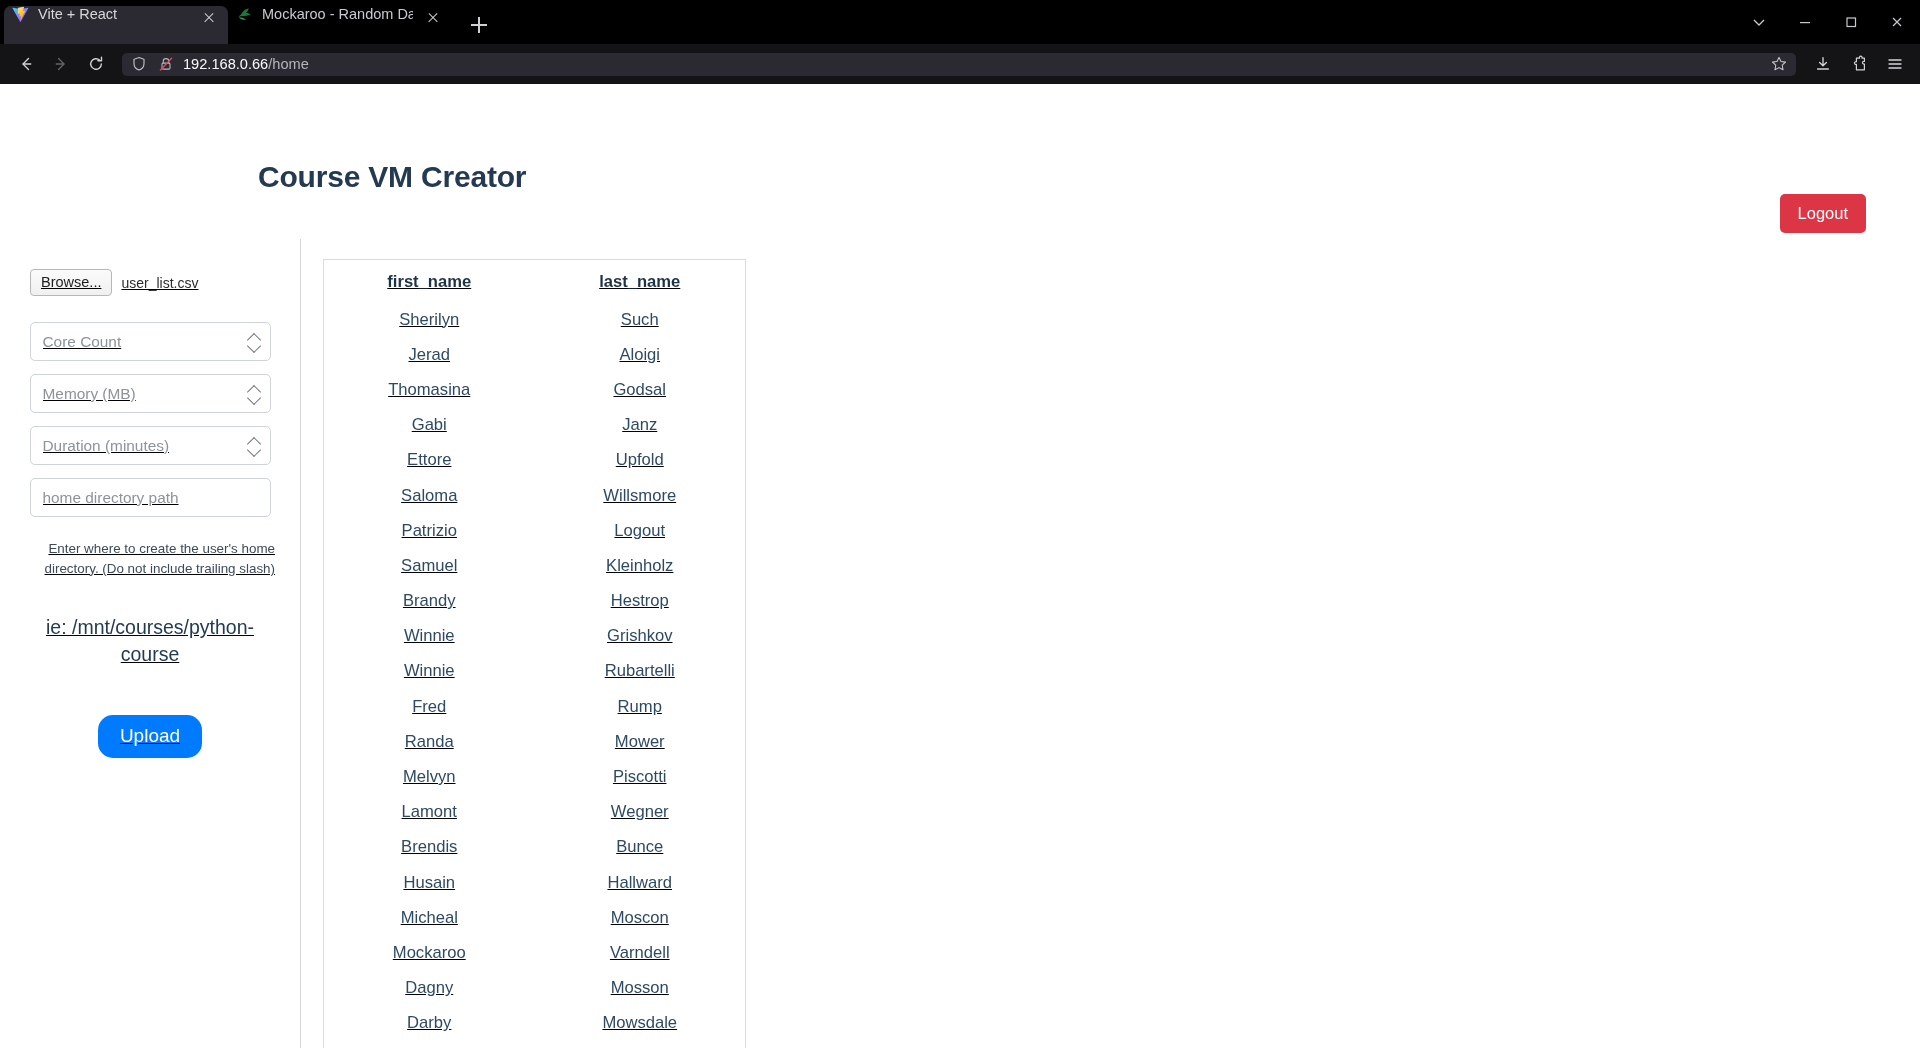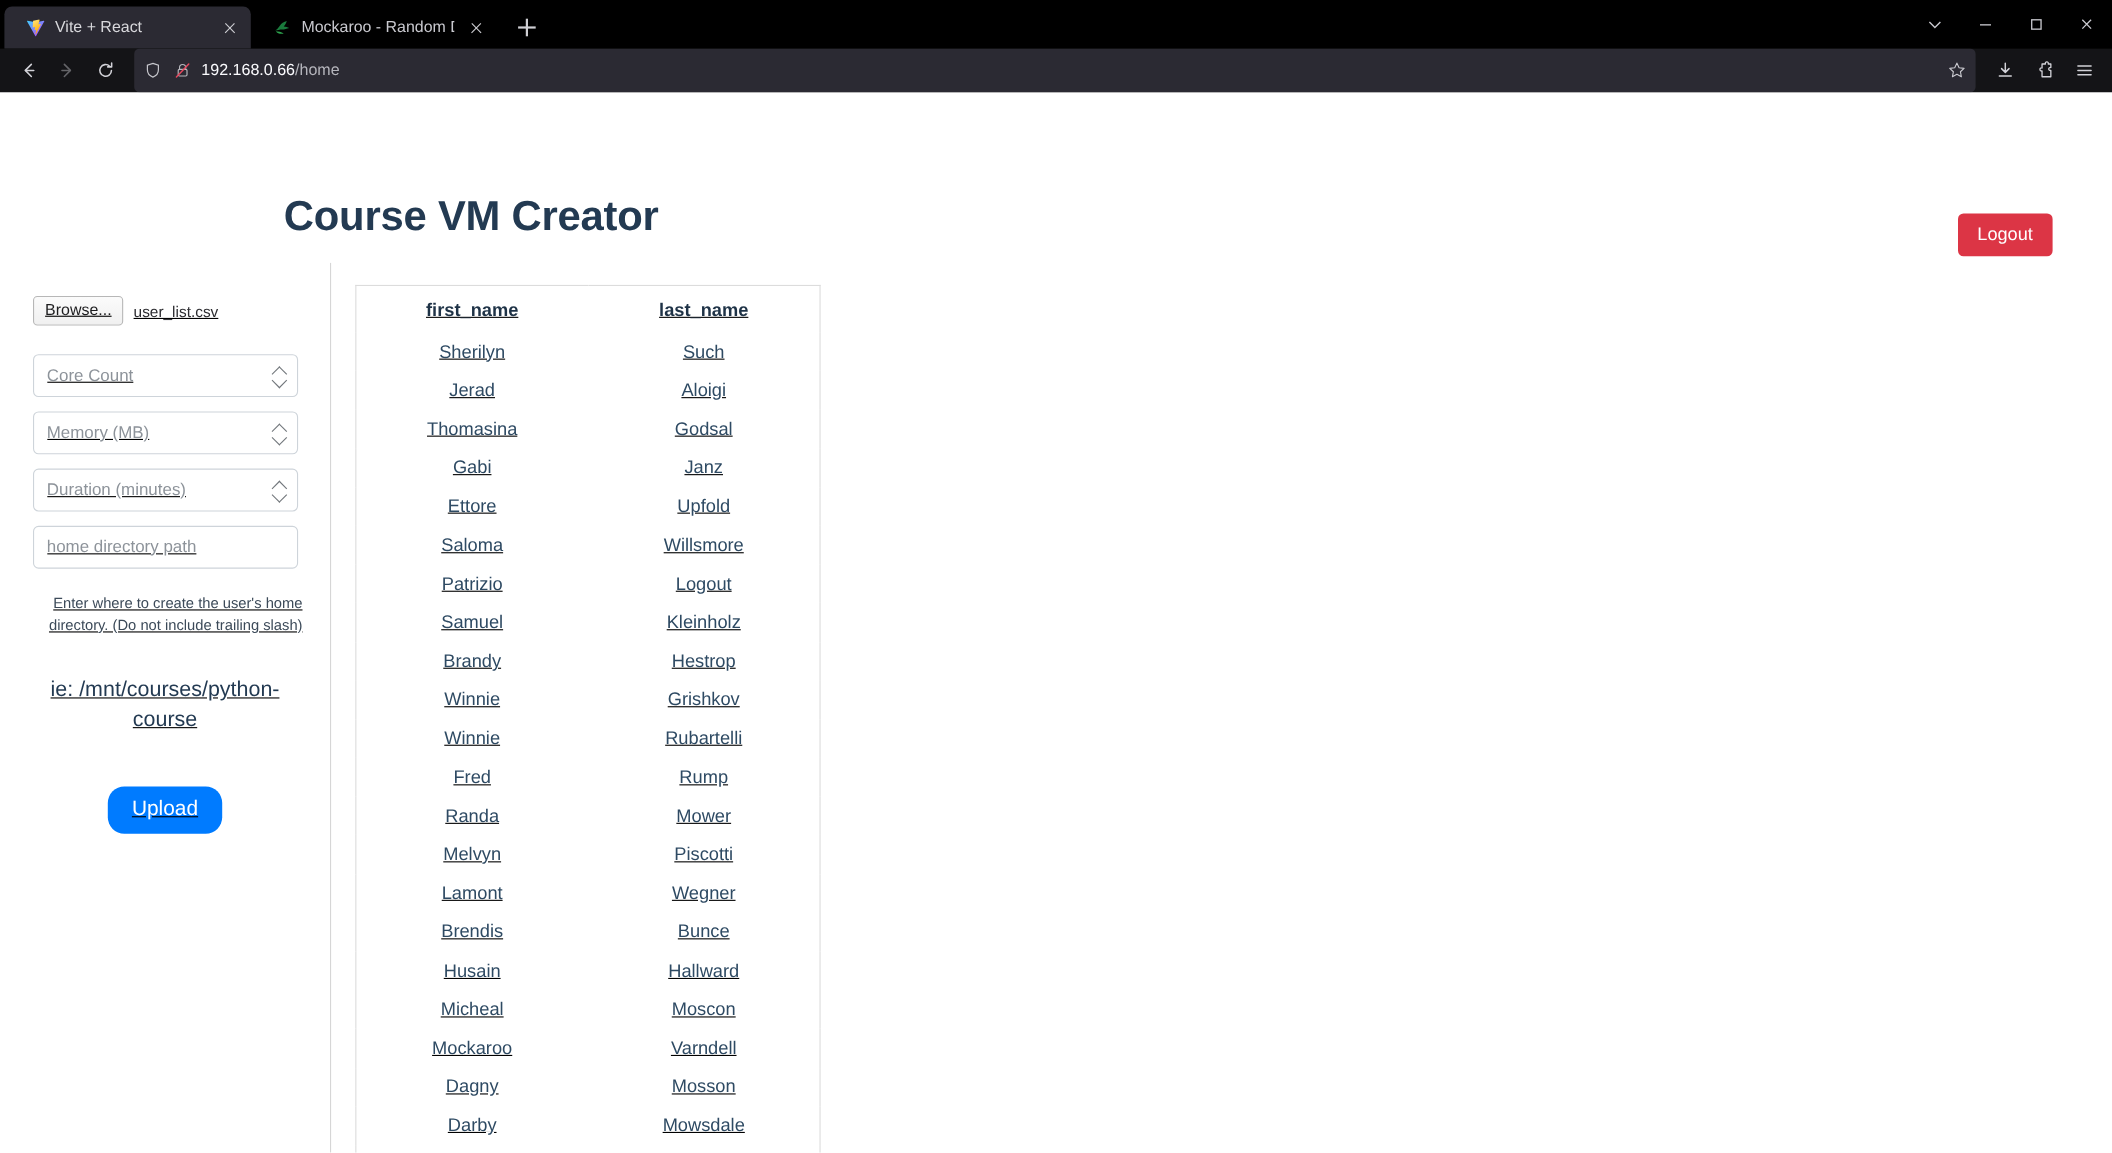--- a/index.html
+++ b/index.html
@@ -11,22 +11,22 @@
   }
 
   
   #browser-chrome { width: 1920px; background: #000; }
 
   #tab-strip {
     height: 44px; display: flex; align-items: flex-end;
     background: #000; padding: 0 0 0 4px; position: relative;
   }
   .tab {
-    height: 38px; display: flex; align-items: center; gap: 9px;
-    padding: 0 8px 0 20px; border-radius: 7px 7px 0 0;
+    height: 38px; display: flex; align-items: flex-start; gap: 9px;
+    padding: 0 8px 0 8px; border-radius: 7px 7px 0 0;
     min-width: 120px; position: relative;
   }
   .tab.active { background: #2b2a33; width: 224px; }
   .tab.inactive { background: transparent; width: 224px; }
   .tab-favicon { width: 17px; height: 17px; flex: 0 0 17px; display: block; }
   .tab-title {
     color: #d8d8dc; font-size: 14.5px; white-space: nowrap;
     overflow: hidden; flex: 1 1 auto;
   }
   .tab.inactive .tab-title { color: #c9c9cf; }
@@ -61,21 +61,21 @@
   #nav-bar {
     height: 40px; background: #141417; display: flex; align-items: center;
     padding: 0 9px; gap: 2px;
   }
   .nav-btn { width: 33px; height: 33px; position: relative; flex: 0 0 33px; }
   .nav-btn svg { position: absolute; left: 50%; top: 50%;
     transform: translate(-50%,-50%); }
   .nav-btn.disabled { opacity: .42; }
 
   #url-bar {
-    flex: 1 1 auto; height: 40px; margin: 0 8px; background: #2b2a33;
+    flex: 1 1 auto; height: 23px; margin: 0 8px; background: #2b2a33;
     border-radius: 5px; display: flex; align-items: center;
     padding: 0 7px; gap: 7px; min-width: 0;
   }
   #url-text {
     flex: 1 1 auto; font-size: 14.6px; color: #b4b4bb;
     white-space: nowrap; overflow: hidden;
   }
   #url-text .host { color: #fbfbfe; }
   .urlbar-icon { width: 20px; height: 20px; flex: 0 0 20px; position: relative; }
   .urlbar-icon svg { position: absolute; left: 50%; top: 50%;
@@ -85,22 +85,22 @@
   
   #page {
     width: 1920px; height: 964px; background: #fff;
     position: relative; overflow: hidden;
   }
 
   #page-header {
     height: 62px; position: relative;
   }
   #page-title {
-    position: absolute; left: 258px; top: 92px;
-    font-size: 38px; font-weight: bold; color: #233a52;
+    position: absolute; left: 258px; top: 76px;
+    font-size: 30px; font-weight: bold; color: #233a52;
     letter-spacing: -0.2px;
   }
   #logout-button {
     position: absolute; right: 54px; top: 110px;
     background: #dc3545; color: #fff; border: none; border-radius: 5px;
     font-size: 16.5px; font-family: inherit;
     padding: 10px 18px; cursor: pointer; line-height: 1.15;
   }
 
   #content {

